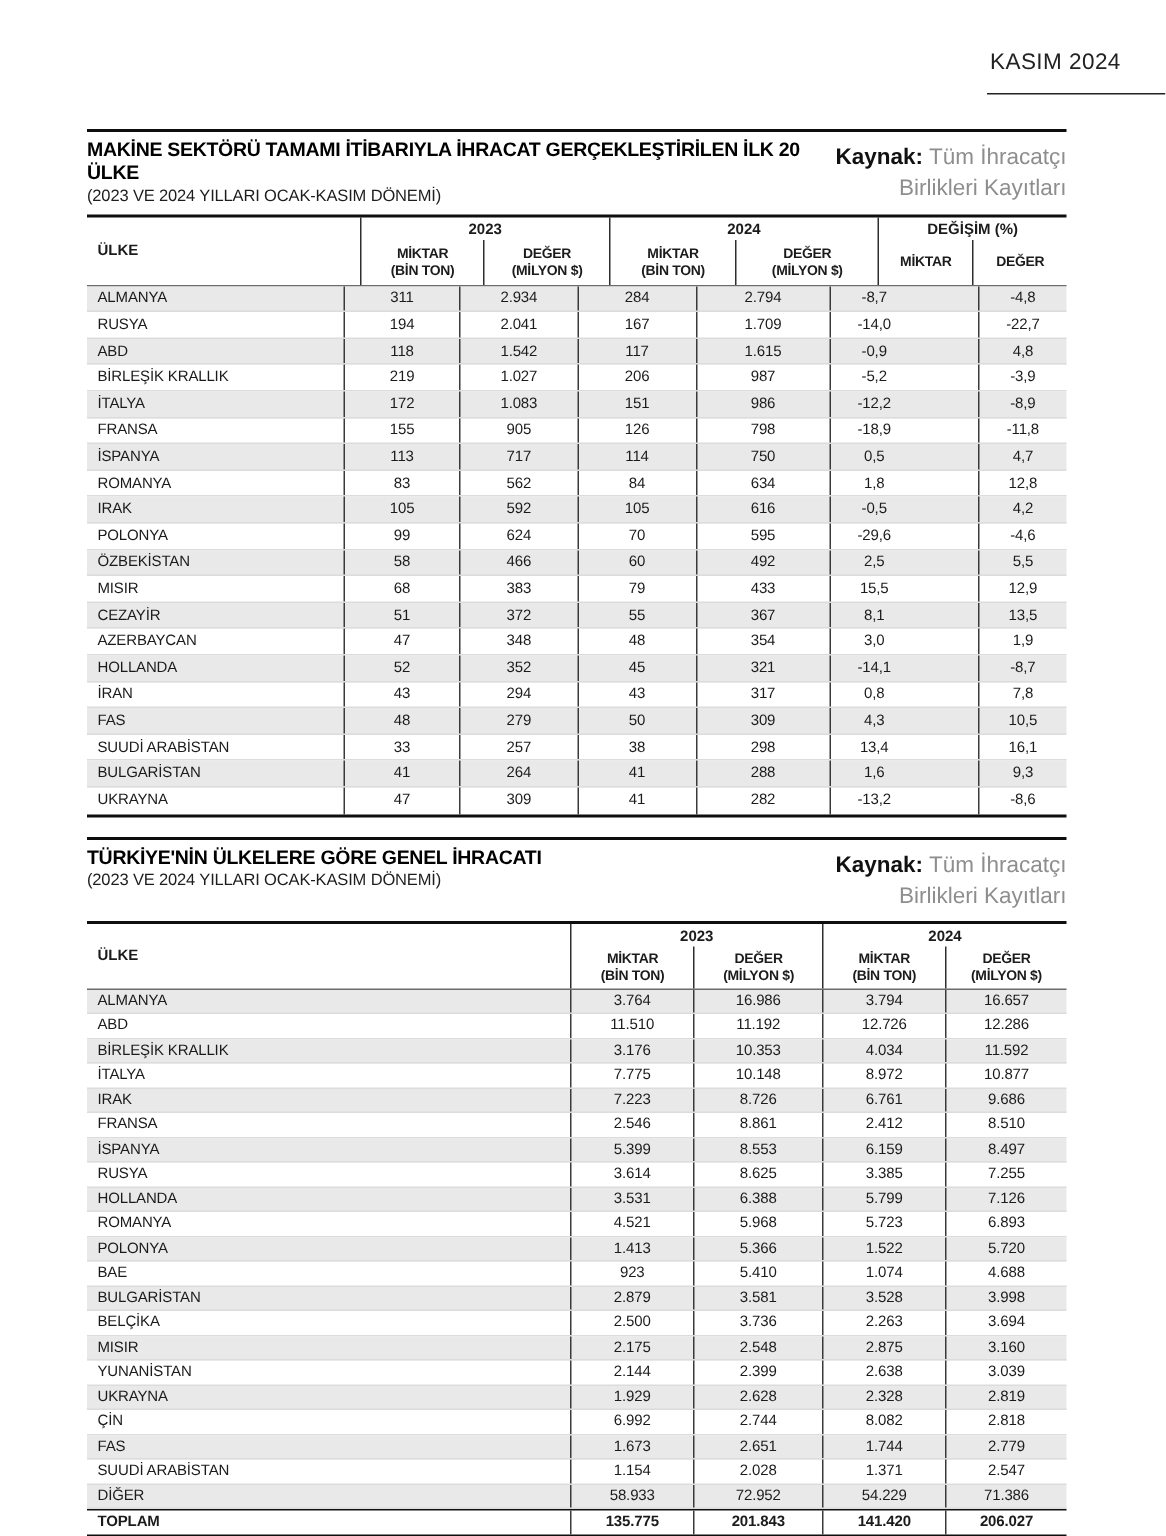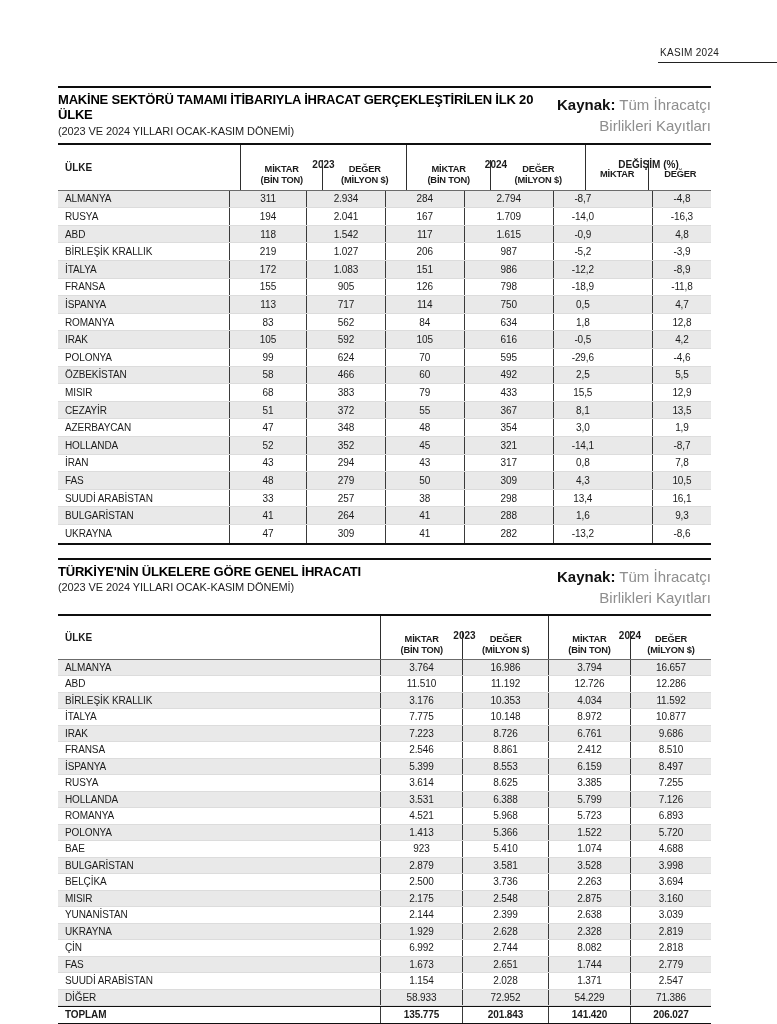--- a/index.html
+++ b/index.html
@@ -3,21 +3,21 @@
 <meta charset="utf-8">
 <style>
   html,body { margin:0; padding:0; }
   body {
     width:777px; height:1024px; background:#ffffff; position:relative;
     font-family:"Liberation Sans","DejaVu Sans",sans-serif;
     color:#1b1b1b; -webkit-font-smoothing:antialiased; overflow:hidden;
   }
   
   .top-date {
-    position:absolute; top:47px; left:660px; font-size:10px; letter-spacing:.3px;
+    position:absolute; top:33px; left:660px; font-size:15px; letter-spacing:.3px;
     color:#222; font-weight:normal;
   }
   .top-date-rule {
     position:absolute; top:62px; left:658px; width:119px; border-top:1.2px solid #222;
   }
   .content { position:absolute; left:58px; top:0; width:653px; }
   .section-rule { border-top:2.5px solid #0d0d0d; margin-top:0; }
   .sec1 { margin-top:86px; }
   .sec2 { margin-top:13px; }
   .title-row { display:flex; justify-content:space-between; align-items:flex-start; padding:4px 0 6px 0; }
@@ -25,21 +25,21 @@
   .t-subtitle { font-size:11px; color:#1d1d1d; letter-spacing:-.1px; margin-top:2px; }
   .source { text-align:right; font-size:15px; line-height:1.4; white-space:nowrap; padding-top:2px; }
   .src-label { font-weight:bold; color:#111; }
   .src-val { color:#8e8e8e; }
   
   .dtable { width:100%; }
   .thead { display:flex; border-top:2px solid #0f0f0f; border-bottom:1px solid #6b6b6b; }
   .t1 .thead { height:45px; } .t2 .thead { height:43px; }
   .hcountry { display:flex; align-items:center; padding-left:7px; font-weight:bold; font-size:10px; box-sizing:border-box; }
   .hgroup { border-left:1px solid #2e2e2e; display:flex; flex-direction:column; box-sizing:border-box; }
-  .glabel { text-align:center; font-weight:bold; font-size:10px; padding-top:14px; height:15px; box-sizing:border-box; }
+  .glabel { text-align:center; font-weight:bold; font-size:10px; padding-top:3px; height:15px; box-sizing:border-box; }
   .subrow { flex:1; display:flex; }
   .sub { display:flex; flex-direction:column; align-items:center; justify-content:center; font-weight:bold;
          font-size:9.3px; line-height:1.18; text-align:center; box-sizing:border-box; letter-spacing:-.2px; }
   .sub.sub2 { border-left:1px solid #2e2e2e; }
   
   .t1 .c0 { width:27.87%; } .t1 .c1 { width:12.56%; } .t1 .c2 { width:12.86%;text-align:right; }
   .t1 .c3 { width:12.86%; } .t1 .c4 { width:14.55%; } .t1 .c5 { width:9.65%; } .t1 .c6 { width:9.65%;margin-left:40px; }
   .t1 .g1 { width:25.42%; } .t1 .g2 { width:27.41%; } .t1 .g3 { width:19.30%; }
   .t1 .g1 .sub1 { width:49.4%; } .t1 .g1 .sub2 { width:50.6%; }
   .t1 .g2 .sub1 { width:46.9%; } .t1 .g2 .sub2 { width:53.1%; }
@@ -137,21 +137,21 @@
             <div class="c5">-8,7</div>
             <div class="c6">-4,8</div>
           </div>
           <div class="trow">
             <div class="c0">RUSYA</div>
             <div class="c1">194</div>
             <div class="c2">2.041</div>
             <div class="c3">167</div>
             <div class="c4">1.709</div>
             <div class="c5">-14,0</div>
-            <div class="c6">-16,3</div>
+            <div class="c6">-22,7</div>
           </div>
           <div class="trow striped">
             <div class="c0">ABD</div>
             <div class="c1">118</div>
             <div class="c2">1.542</div>
             <div class="c3">117</div>
             <div class="c4">1.615</div>
             <div class="c5">-0,9</div>
             <div class="c6">4,8</div>
           </div>

